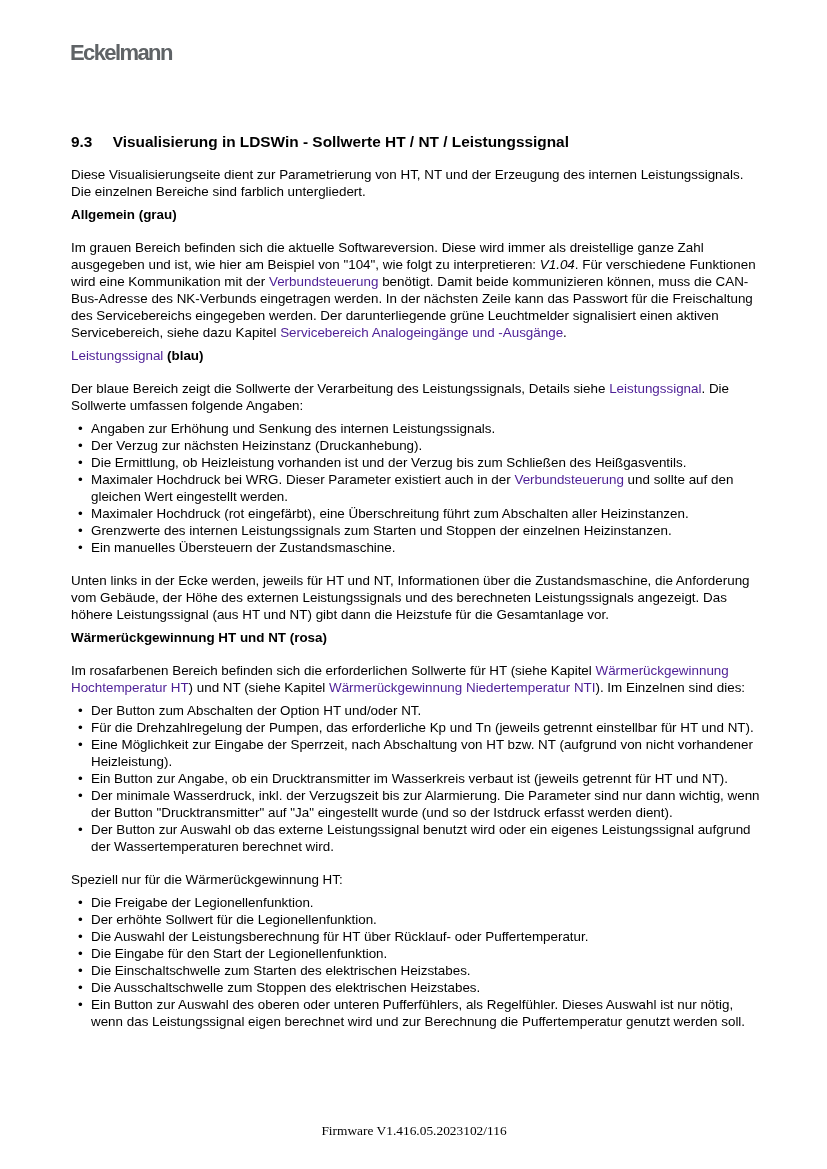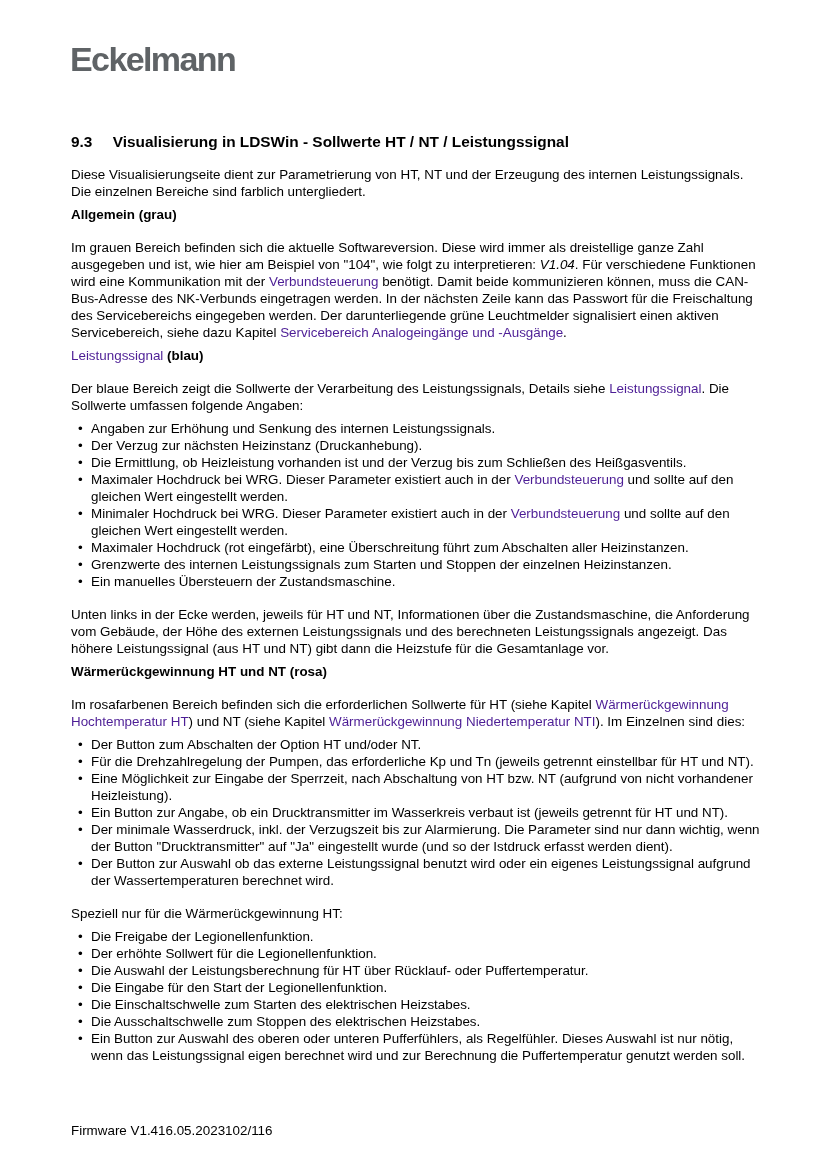--- a/index.html
+++ b/index.html
@@ -3,32 +3,32 @@
 <meta charset="utf-8">
 <style>
   html, body { margin: 0; padding: 0; background: #ffffff; }
   body {
     width: 827px; height: 1169px; position: relative; overflow: hidden;
     font-family: "Liberation Sans", sans-serif; color: #000;
   }
   .logo {
     position: absolute; left: 70px; top: 40px;
     font-family: "Liberation Sans", sans-serif; font-weight: bold;
-    font-size: 34px; color: #5f6366; letter-spacing: -1.6px;
+    font-size: 22px; color: #5f6366; letter-spacing: -1.6px;
   }
   .content { position: absolute; left: 71px; top: 133px; width: 690px; font-size: 13.4px; line-height: 17px; }
   h2 { font-size: 15.4px; font-weight: bold; margin: 0 0 13px 0; }
   h2 .num { margin-right: 16px; }
   p { margin: 16px 0 6px 0; }
   .sub { font-weight: bold; margin: 0 0 6px 0; }
   a, .link { color: #4c1d95; text-decoration: none; }
   ul { margin: 0 0 7px 0; padding: 0 0 0 20px; list-style: none; }
   ul li { position: relative; margin: 0; }
   ul li::before { content: "•"; position: absolute; left: -13px; top: 0; }
-  .footer { position: absolute; top: 1123px; left: 71px; width: 686px; font-size: 13.4px; display: flex; justify-content: flex-start; }
+  .footer { position: absolute; top: 1123px; left: 71px; width: 686px; font-size: 13.4px; display: flex; justify-content: center; font-family: Liberation Serif, serif; }
 </style>
 </head>
 <body>
 
 <div class="logo">Eckelmann</div>
 
 <div class="content">
   <h2>
     <span class="num">9.3</span>
     <span>Visualisierung in LDSWin - Sollwerte HT / NT / Leistungssignal</span>
@@ -38,21 +38,20 @@
   <div class="sub">Allgemein (grau)</div>
   <p><span>Im grauen Bereich befinden sich die aktuelle Softwareversion. Diese wird immer als dreistellige ganze Zahl ausgegeben und ist, wie hier am Beispiel von "104", wie folgt zu interpretieren: </span><i>V1.04</i><span>. Für verschiedene Funktionen wird eine Kommunikation mit der </span><a class="link">Verbundsteuerung</a><span> benötigt. Damit beide kommunizieren können, muss die CAN-Bus-Adresse des NK-Verbunds eingetragen werden. In der nächsten Zeile kann das Passwort für die Freischaltung des Servicebereichs eingegeben werden. Der darunterliegende grüne Leuchtmelder signalisiert einen aktiven Servicebereich, siehe dazu Kapitel </span><a class="link">Servicebereich Analogeingänge und -Ausgänge</a><span>.</span></p>
 
   <div class="sub"><a class="link" style="font-weight:normal">Leistungssignal</a><span> (blau)</span></div>
   <p><span>Der blaue Bereich zeigt die Sollwerte der Verarbeitung des Leistungssignals, Details siehe </span><a class="link">Leistungssignal</a><span>. Die Sollwerte umfassen folgende Angaben:</span></p>
   <ul>
     <li>Angaben zur Erhöhung und Senkung des internen Leistungssignals.</li>
     <li>Der Verzug zur nächsten Heizinstanz (Druckanhebung).</li>
     <li>Die Ermittlung, ob Heizleistung vorhanden ist und der Verzug bis zum Schließen des Heißgasventils.</li>
     <li><span>Maximaler Hochdruck bei WRG. Dieser Parameter existiert auch in der </span><a class="link">Verbundsteuerung</a><span> und sollte auf den gleichen Wert eingestellt werden.</span></li>
-    <li><span>Minimaler Hochdruck bei WRG. Dieser Parameter existiert auch in der </span><a class="link">Verbundsteuerung</a><span> und sollte auf den gleichen Wert eingestellt werden.</span></li>
     <li>Maximaler Hochdruck (rot eingefärbt), eine Überschreitung führt zum Abschalten aller Heizinstanzen.</li>
     <li>Grenzwerte des internen Leistungssignals zum Starten und Stoppen der einzelnen Heizinstanzen.</li>
     <li>Ein manuelles Übersteuern der Zustandsmaschine.</li>
   </ul>
   <p>Unten links in der Ecke werden, jeweils für HT und NT, Informationen über die Zustandsmaschine, die Anforderung vom Gebäude, der Höhe des externen Leistungssignals und des berechneten Leistungssignals angezeigt. Das höhere Leistungssignal (aus HT und NT) gibt dann die Heizstufe für die Gesamtanlage vor.</p>
 
   <div class="sub">Wärmerückgewinnung HT und NT (rosa)</div>
   <p><span>Im rosafarbenen Bereich befinden sich die erforderlichen Sollwerte für HT (siehe Kapitel </span><a class="link">Wärmerückgewinnung Hochtemperatur HT</a><span>) und NT (siehe Kapitel </span><a class="link">Wärmerückgewinnung Niedertemperatur NTI</a><span>). Im Einzelnen sind dies:</span></p>
   <ul>
     <li>Der Button zum Abschalten der Option HT und/oder NT.</li>

